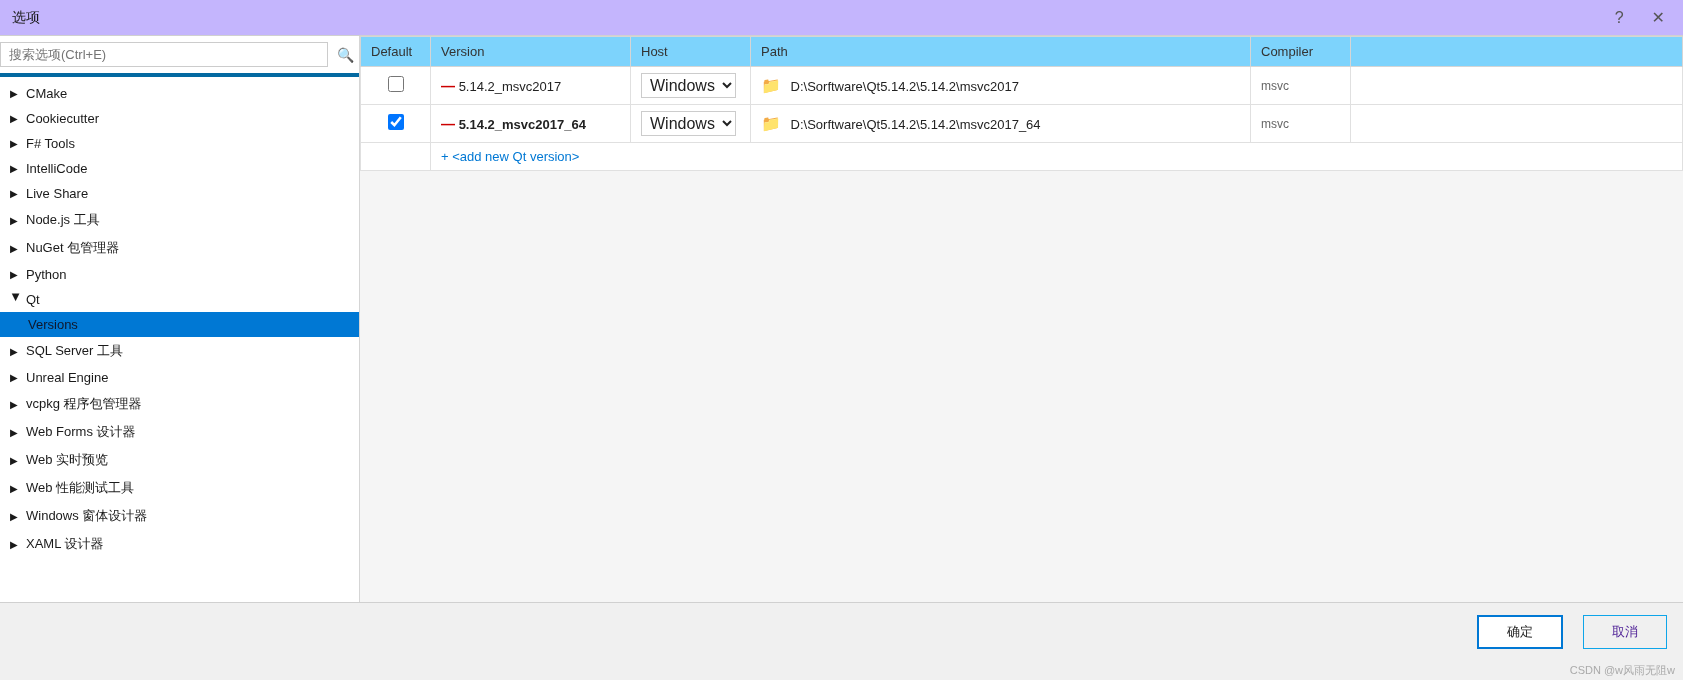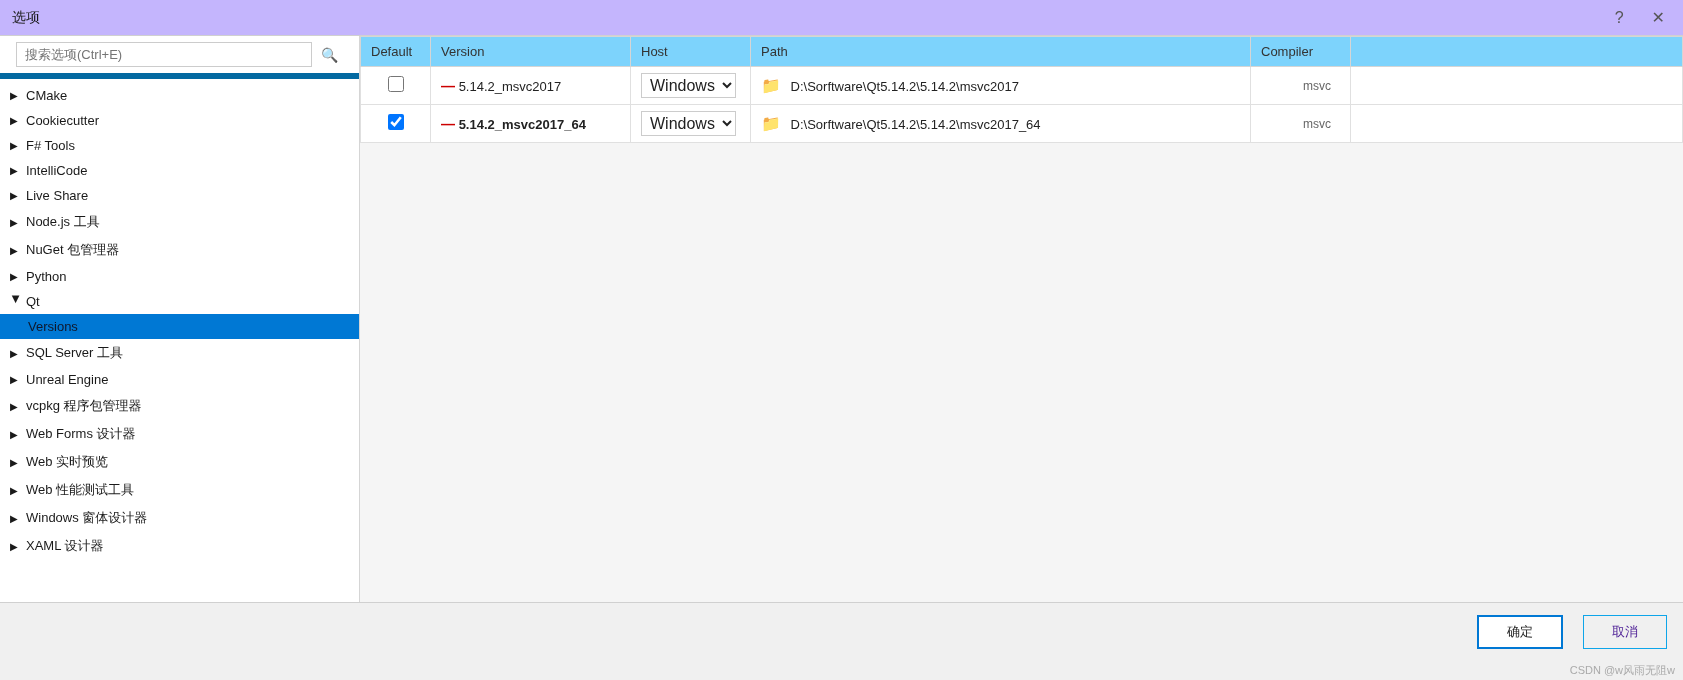--- a/index.html
+++ b/index.html
@@ -55,22 +55,22 @@
       border-right: 1px solid #d5d5d5;
       display: flex;
       flex-direction: column;
       flex-shrink: 0;
     }
 
     
     .search-bar {
       display: flex;
       align-items: center;
-      padding: 6px 16px;
-      border-bottom: 6px solid #0369a1;
+      padding: 6px 0;
+      border-bottom: 4px solid #0369a1;
       gap: 6px;
     }
     .search-input {
       flex: 1;
       border: 1px solid #ccc;
       padding: 4px 8px;
       font-size: 13px;
       outline: none;
       color: #333;
     }
@@ -191,21 +191,21 @@
     }
     .add-version-btn {
       background: none;
       border: none;
       color: #0078d4;
       font-size: 13px;
       cursor: pointer;
       padding: 0;
     }
 
-    .compiler-text { color: #666; font-size: 12px; margin-left: 42px; }
+    .compiler-text { color: #666; font-size: 12px; }
 
     
     .footer {
       padding: 12px 16px;
       display: flex;
       justify-content: flex-end;
       gap: 20px;
       background: #f0f0f0;
       border-top: 1px solid #d0d0d0;
     }
@@ -410,20 +410,29 @@
           <td>
             <span class="path-icon">📁</span>
             <span>D:\Sorftware\Qt5.14.2\5.14.2\msvc2017_64</span>
           </td>
           <td>
             <span class="compiler-text">msvc</span>
           </td>
           <td></td>
         </tr>
 
+        <tr class="add-version-row">
+          <td></td>
+          <td colspan="5">
+            <button class="add-version-btn">
+              <span>+ </span>
+              <span>&lt;add new Qt version&gt;</span>
+            </button>
+          </td>
+        </tr>
       </tbody>
     </table>
 
     <div style="flex:1;"></div>
   </div>
 
 </div>
 
 <div class="footer">
   <button class="footer-btn primary">确定</button>

